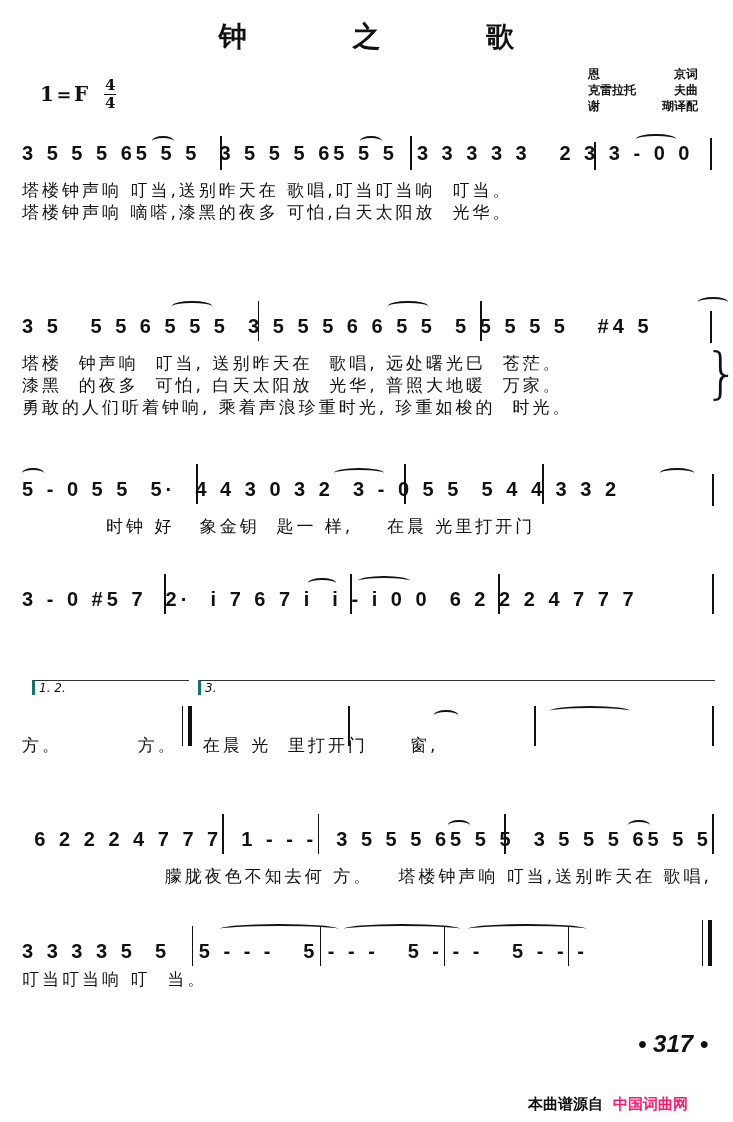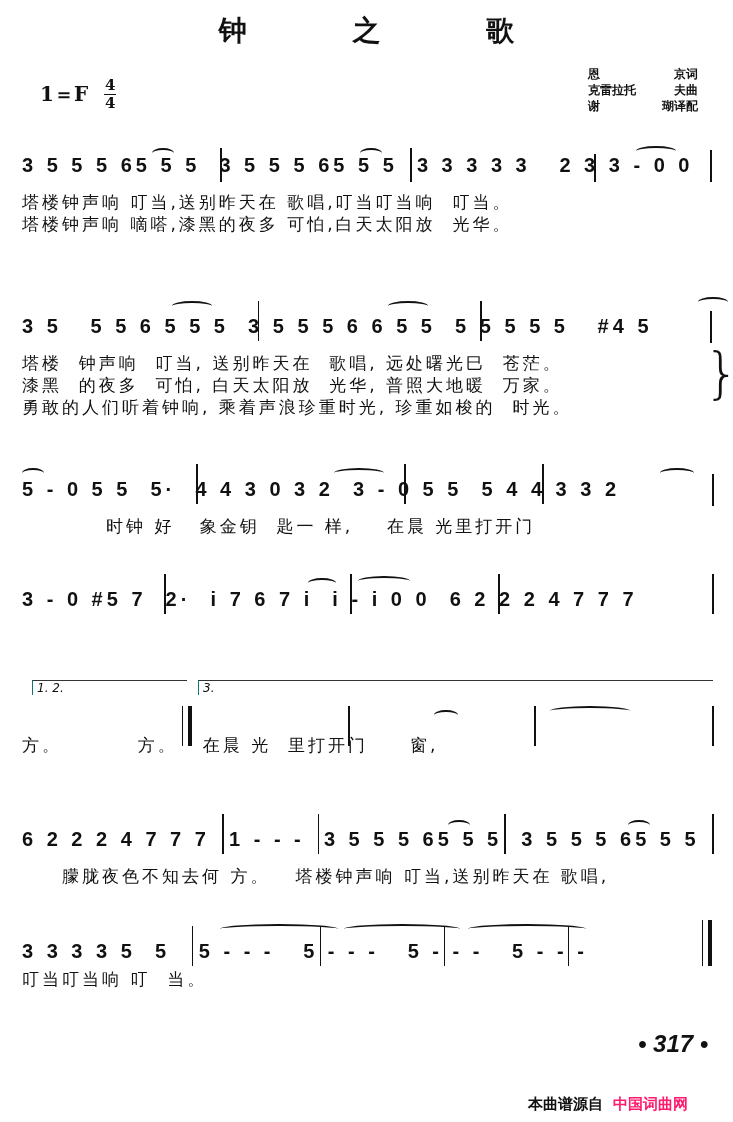--- a/index.html
+++ b/index.html
@@ -1,21 +1,21 @@
 <!DOCTYPE html>
 <html><head>
 <meta charset="utf-8">
 <style>
   html, body { margin: 0; padding: 0; background: #ffffff; }
   body {
     width: 733px; height: 1122px; position: relative; overflow: hidden;
     font-family: "DejaVu Sans", sans-serif; color: #111;
   }
   .title {
-    position: absolute; top: 12px; left: 0; width: 733px; text-align: center;
+    position: absolute; top: 18px; left: 0; width: 733px; text-align: center;
     font-family: "DejaVu Serif", serif; font-size: 28px; letter-spacing: 48px;
     padding-left: 48px; box-sizing: border-box; font-weight: bold;
   }
   .key {
     position: absolute; top: 78px; left: 40px; font-family: "DejaVu Serif", serif;
     font-weight: bold; font-size: 20px; display: flex; align-items: center;
   }
   .timesig { display: inline-flex; flex-direction: column; align-items: center; margin-left: 16px; font-size: 15px; line-height: 15px; }
   .timesig .bar { width: 12px; height: 1px; background: #111; margin: 1px 0; }
   .credits {
@@ -24,21 +24,21 @@
   .credits div { display: flex; justify-content: space-between; width: 110px; }
   .line { position: absolute; left: 22px; width: 690px; }
   .notes {
     font-family: "Liberation Sans", sans-serif; font-weight: bold; font-size: 20px;
     white-space: pre; letter-spacing: 4px; position: relative;
   }
   .lyrics { font-size: 17px; letter-spacing: 3px; white-space: pre; line-height: 22px; }
   .barline { position: absolute; width: 2px; background: #111; }
   .dbar { position: absolute; width: 5px; border-left: 1px solid #111; border-right: 4px solid #111; }
   .slur { position: absolute; border-top: 2px solid #111; border-radius: 50% 50% 0 0; height: 8px; }
-  .volta { position: absolute; border-top: 1px solid #333; border-left: 1px solid #0f766e; font-size: 12px; font-style: italic; padding-left: 4px; height: 14px; }
+  .volta { position: absolute; border-top: 1px solid #333; border-left: 3px solid #0f766e; font-size: 12px; font-style: italic; padding-left: 4px; height: 14px; }
   .brace { position: absolute; font-size: 56px; font-weight: 200; line-height: 56px; }
   .pagenum { position: absolute; top: 1030px; left: 638px; font-family: Liberation Sans, sans-serif; font-style: italic; font-weight: bold; font-size: 24px; }
   .source { position: absolute; top: 1095px; left: 528px; font-size: 15px; font-weight: bold; }
   .source .brand { color: #ff1a6e; margin-left: 10px; }
 </style>
 </head>
 <body>
 
 <div class="title">钟 之 歌</div>
 
@@ -59,21 +59,21 @@
   <div>
       <span>克雷拉托</span>
       <span>夫曲</span>
     </div>
   <div>
       <span>谢</span>
       <span>瑚译配</span>
     </div>
 </div>
 
-<div class="line" style="top:154px;">
+<div class="line" style="top:142px;">
   <div class="slur" style="left:130px;top:-6px;width:22px;"></div>
   <div class="slur" style="left:338px;top:-6px;width:22px;"></div>
   <div class="slur" style="left:614px;top:-8px;width:40px;"></div>
   <div class="notes">3 5 5 5 65 5 5  3 5 5 5 65 5 5  3 3 3 3 3   2 3 3 - 0 0</div>
   <div class="barline" style="left:198px;top:-6px;height:34px;"></div>
   <div class="barline" style="left:388px;top:-6px;height:34px;"></div>
   <div class="barline" style="left:572px;top:0px;height:28px;"></div>
   <div class="barline" style="left:688px;top:-4px;height:32px;"></div>
   <div style="margin-top:14px;">
     <div class="lyrics">塔楼钟声响 叮当,送别昨天在 歌唱,叮当叮当响  叮当。</div>
@@ -128,21 +128,21 @@
   <div class="slur" style="left:528px;top:-14px;width:80px;"></div>
   <div class="dbar" style="left:160px;top:-14px;height:40px;"></div>
   <div class="barline" style="left:326px;top:-14px;height:40px;"></div>
   <div class="barline" style="left:512px;top:-14px;height:40px;"></div>
   <div class="barline" style="left:690px;top:-14px;height:40px;"></div>
   <div style="margin-top:14px;">
     <div class="lyrics">方。         方。   在晨 光  里打开门     窗,</div>
   </div>
 </div>
 
-<div class="line" style="top:828px;">
+<div class="line" style="top:828px;text-align:right;">
   <div class="slur" style="left:426px;top:-8px;width:22px;"></div>
   <div class="slur" style="left:606px;top:-8px;width:22px;"></div>
   <div class="notes">6 2 2 2 4 7 7 7  1 - - -  3 5 5 5 65 5 5  3 5 5 5 65 5 5</div>
   <div class="barline" style="left:200px;top:-14px;height:40px;"></div>
   <div class="barline" style="left:296px;top:-14px;height:40px;width:1px;"></div>
   <div class="barline" style="left:482px;top:-14px;height:40px;"></div>
   <div class="barline" style="left:690px;top:-14px;height:40px;"></div>
   <div style="margin-top:14px;margin-left:40px;">
     <div class="lyrics">朦胧夜色不知去何 方。   塔楼钟声响 叮当,送别昨天在 歌唱,</div>
   </div>

